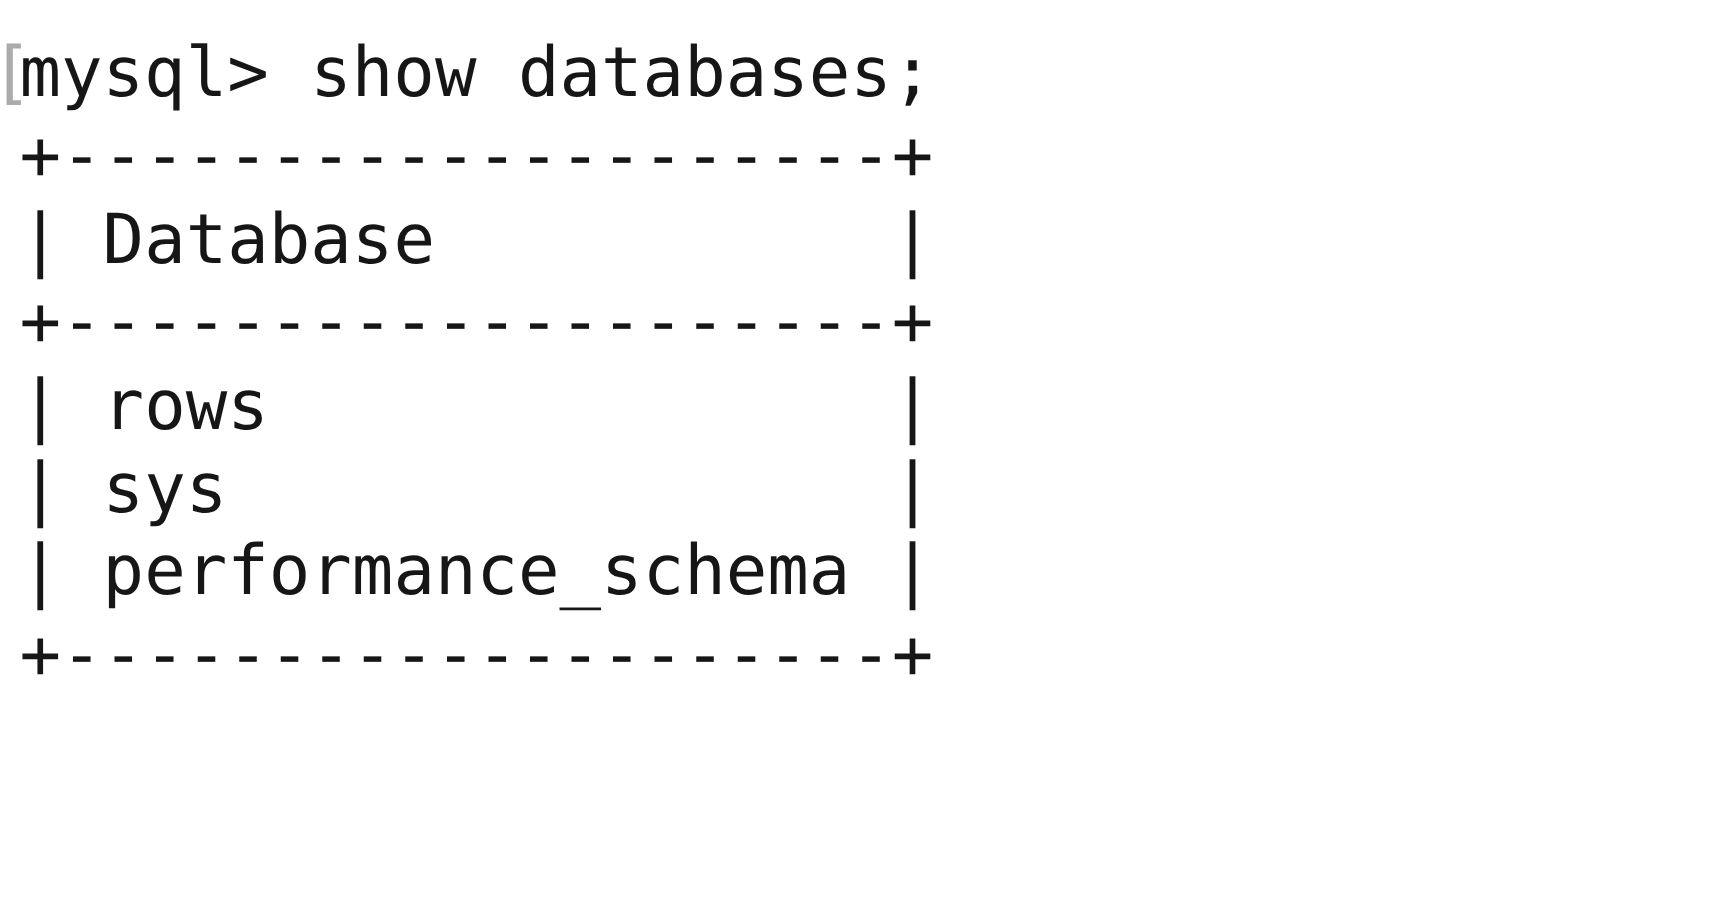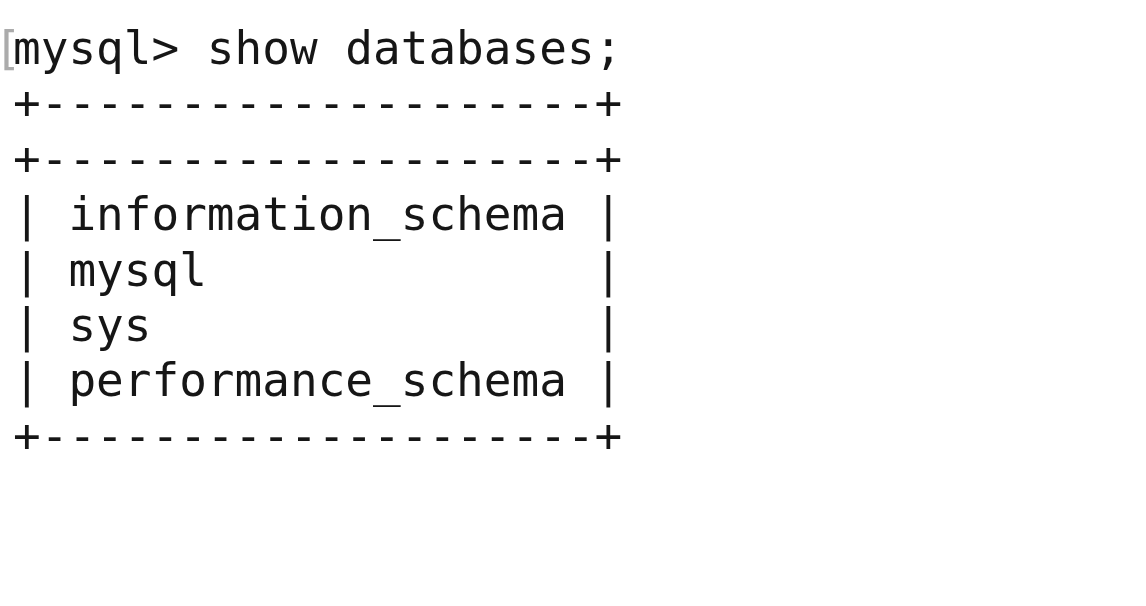--- a/index.html
+++ b/index.html
@@ -48,26 +48,26 @@
 <body>
 
 <div class="terminal">
 
   <span class="artifact">[</span>
 
   <div class="line"><span class="prompt">mysql&gt;</span><span class="command">show databases;</span></div>
 
   <div class="line">+--------------------+</div>
 
+  <div class="line"><span>|</span><span class="cell">Database</span><span>|</span></div>
 
   <div class="line">+--------------------+</div>
 
-  <div class="line"><span>|</span><span class="cell">information_schema</span><span>|</span></div>
 
-  <div class="line"><span>|</span><span class="cell">mysql</span><span>|</span></div>
+  <div class="line"><span>|</span><span class="cell">rows</span><span>|</span></div>
 
   <div class="line"><span>|</span><span class="cell">sys</span><span>|</span></div>
 
   <div class="line"><span>|</span><span class="cell">performance_schema</span><span>|</span></div>
 
   <div class="line">+--------------------+</div>
 
 
 </div>
 

